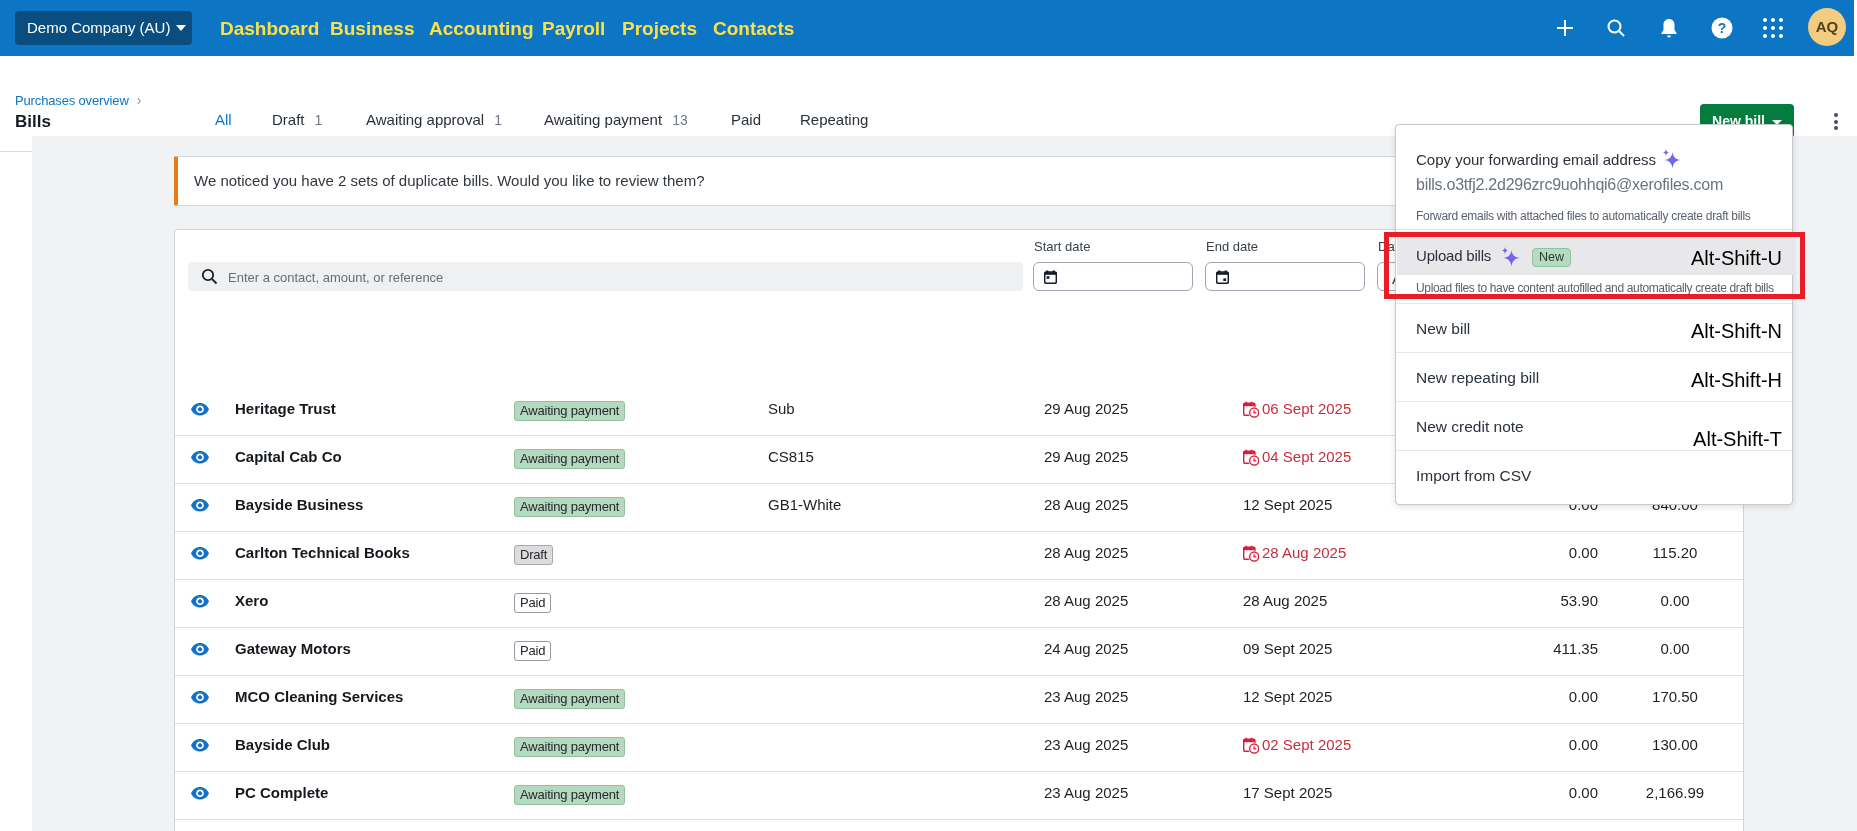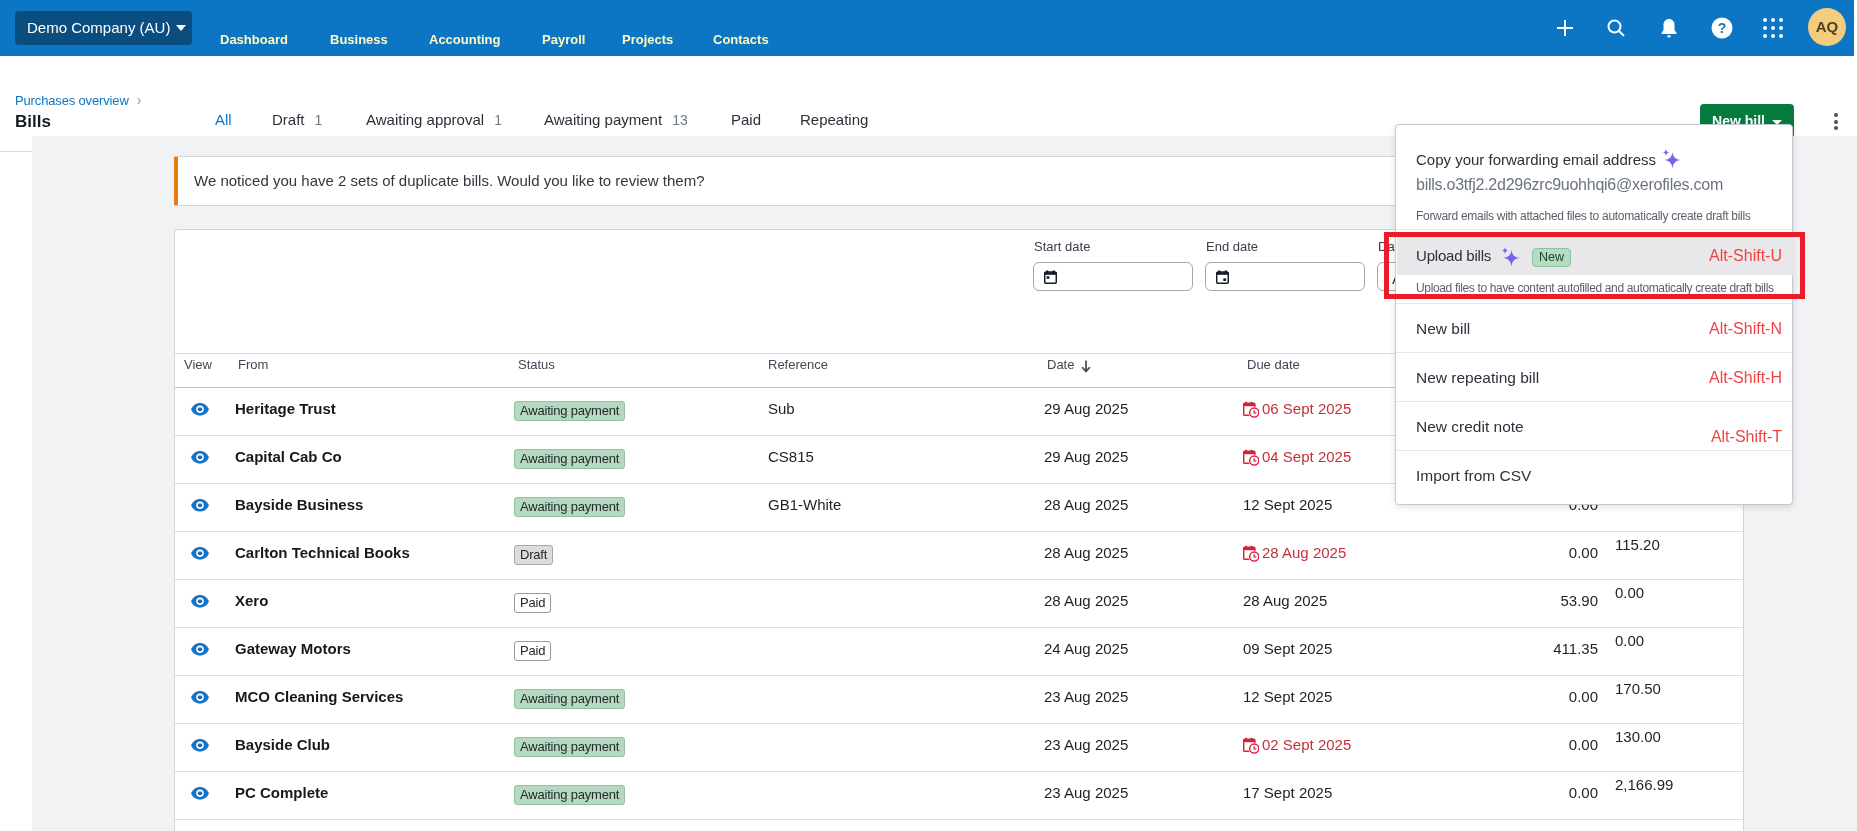--- a/index.html
+++ b/index.html
@@ -4,21 +4,21 @@
 <style>
   * { margin:0; padding:0; box-sizing:border-box; }
   html,body { width:1857px; height:831px; overflow:hidden; }
   body { font-family:"Liberation Sans", sans-serif; background:#fff; position:relative; }
   .abs { position:absolute; }
 
   
   #nav { position:absolute; left:0; top:0; width:1854px; height:56px; background:#0d76c4; }
   #orgbtn { position:absolute; left:15px; top:11px; width:177px; height:34px; background:#0a4e7f; border-radius:4px; color:#fff; font-size:15px; line-height:34px; padding-left:12px; white-space:nowrap; }
   #orgbtn .car { display:inline-block; margin-left:6px; width:0; height:0; border-left:5px solid transparent; border-right:5px solid transparent; border-top:6px solid #fff; vertical-align:2px; }
-  .navitem { position:absolute; top:12px; height:56px; line-height:56px; color:#fef9c3; font-size:13px; font-weight:bold; }
+  .navitem { position:absolute; top:1px; height:56px; line-height:56px; color:#fde047; font-size:19px; font-weight:bold; }
   .navicon { position:absolute; top:17px; width:22px; height:22px; }
 
   
   #header { position:absolute; left:0; top:56px; width:1857px; height:80px; background:#fff; border-bottom:1px solid #d9dbdd;margin-top:16px; }
   #crumb { position:absolute; left:15px; top:20px; font-size:13px; letter-spacing:-0.15px; color:#0d76c4; }
   #crumb .sep { color:#8a929c; font-size:14px; margin-left:8px; }
   #title { position:absolute; left:15px; top:40px; font-size:17px; font-weight:bold; color:#141b22; }
   .tab { position:absolute; top:39px; font-size:15px; color:#2a3139; }
   .tab .cnt { color:#6f7883; margin-left:10px; font-size:14px; }
   #tab-underline { position:absolute; left:194px; top:72px; width:58px; height:4px; background:#0d76c4; border-radius:1px; }
@@ -51,33 +51,33 @@
   .row .pill { position:absolute; left:339px; top:13px; font-size:13px; letter-spacing:-0.2px; padding:1px 5px 2px 5px; border-radius:3px; color:#24292e; }
   .pill.green { background:#b4d9bf; border:1px solid #8fc3a0; }
   .pill.grey  { background:#dcdcdc; border:1px solid #a8a8a8; }
   .pill.white { background:#fff; border:1px solid #949aa3; }
   .row .ref  { position:absolute; left:593px; top:12px; font-size:15px; color:#1c2126; }
   .row .date { position:absolute; left:869px; top:12px; font-size:15px; color:#1c2126; }
   .row .due  { position:absolute; left:1068px; top:12px; font-size:15px; color:#1c2126; }
   .row .due.red { color:#c5303c; left:1068px; }
   .row .due.red svg { margin-right:4px; vertical-align:-2px; }
   .row .paid { position:absolute; width:100px; right:145px; top:12px; font-size:15px; color:#1c2126; text-align:right; }
-  .row .owed { position:absolute; width:120px; right:8px; top:4px; font-size:15px; color:#1c2126; text-align:left; }
+  .row .owed { position:absolute; width:120px; right:8px; top:12px; font-size:15px; color:#1c2126; text-align:center; }
 
   
   #panel { position:absolute; left:1395px; top:124px; width:398px; height:381px; background:#fff; border:1px solid #c6c9cd; border-radius:4px; box-shadow:0 2px 6px rgba(0,0,0,0.12); }
   #panel .ptitle { position:absolute; left:20px; top:26px; font-size:15px; color:#2b323b; }
   #panel .pemail { position:absolute; left:20px; top:51px; font-size:16px; letter-spacing:-0.25px; color:#6a7380; }
   #panel .pcap1 { position:absolute; left:20px; top:84px; font-size:12px; letter-spacing:-0.3px; color:#59616d; white-space:nowrap; }
   #panel .pdiv { position:absolute; left:0; width:100%; height:1px; background:#e4e6e8; }
   #panel .hl { position:absolute; left:1px; top:111px; width:396px; height:39px; background:#e8e8ea; }
   #panel .uplabel { position:absolute; left:20px; top:122px; font-size:15px; letter-spacing:-0.2px; color:#2b323b; }
   #panel .newbadge { position:absolute; left:136px; top:123px; background:#b7dac2; border:1px solid #8cc3a1; color:#1e4230; font-size:12.5px; line-height:14px; padding:1px 6px 2px 6px; border-radius:4px; }
   #panel .pcap2 { position:absolute; left:20px; top:156px; font-size:12px; letter-spacing:-0.35px; color:#59616d; white-space:nowrap; }
-  #panel .sc { position:absolute; right:10px; font-size:16px; color:#ef4444; }
+  #panel .sc { position:absolute; right:10px; font-size:20px; color:#000000; }
   #panel .mi { position:absolute; left:20px; font-size:15.5px; color:#2b323b; }
 
   #redbox { position:absolute; left:1384px; top:232px; width:421px; height:67px; border:5px solid #ea1c27; }
 </style>
 </head>
 <body>
 
 <div id="nav">
   <div id="orgbtn">Demo Company (AU)<span class="car"></span></div>
   <div class="navitem" style="left:220px;">Dashboard</div>
@@ -134,20 +134,27 @@
       <div></div>
       <div></div>
     </div>
 </div>
 
 <div id="main">
   <div id="notice">
       <span>We noticed you have 2 sets of duplicate bills. Would you like to review them?</span>
     </div>
   <div id="card">
+    <div id="search">
+      <svg width="17" height="17" viewBox="0 0 17 17">
+          <circle cx="7" cy="7" r="5.2" fill="none" stroke="#1b2026" stroke-width="1.8"></circle>
+          <path d="M11 11l4.5 4.5" stroke="#1b2026" stroke-width="1.8"></path>
+        </svg>
+      <span>Enter a contact, amount, or reference</span>
+    </div>
     <div class="flabel" style="left:859px;">Start date</div>
     <div class="finput" style="left:858px;width:160px;">
       <svg width="13" height="14" viewBox="0 0 13 14">
           <path d="M3.2 0.6v2.2M9.8 0.6v2.2" stroke="#141c2b" stroke-width="2.2" fill="none"></path>
           <rect x="0.7" y="1.9" width="11.6" height="11.3" rx="1.4" fill="none" stroke="#141c2b" stroke-width="1.5"></rect>
           <rect x="0.7" y="2.2" width="11.6" height="2.6" fill="#141c2b"></rect>
           <rect x="2.6" y="6.2" width="2.8" height="2.6" fill="#141c2b"></rect>
         </svg>
     </div>
     <div class="flabel" style="left:1031px;">End date</div>
@@ -157,31 +164,20 @@
           <rect x="0.7" y="1.9" width="11.6" height="11.3" rx="1.4" fill="none" stroke="#141c2b" stroke-width="1.5"></rect>
           <rect x="0.7" y="2.2" width="11.6" height="2.6" fill="#141c2b"></rect>
           <rect x="7.3" y="8.4" width="2.8" height="2.6" fill="#141c2b"></rect>
         </svg>
     </div>
     <div class="flabel" style="left:1203px;">Date type</div>
     <div class="finput" style="left:1202px;width:160px;">
         <span>Any date</span>
       </div>
 
-    <div id="thead">
-      <span style="left:9px;">View</span>
-      <span style="left:63px;">From</span>
-      <span style="left:343px;">Status</span>
-      <span style="left:593px;">Reference</span>
-      <span style="left:872px;">Date</span>
-        <svg style="position:absolute;left:906px;top:5px;" width="10" height="15" viewBox="0 0 10 15">
-          <path d="M5 1.5v10M1.2 8.2 5 12.4l3.8-4.2" fill="none" stroke="#3f4854" stroke-width="1.7"></path>
-        </svg>
-      <span style="left:1072px;">Due date</span>
-    </div>
     <div class="row" style="top:158px;">
     <span class="eye">
           <svg width="18" height="12.6" viewBox="0 0 20 14">
             <path fill="#1173c6" d="M10 0C5.6 0 1.9 2.6 0 7c1.9 4.4 5.6 7 10 7s8.1-2.6 10-7c-1.9-4.4-5.6-7-10-7z"></path>
             <circle cx="10" cy="7" r="4.2" fill="#fff"></circle>
             <circle cx="10" cy="7" r="2.4" fill="#1173c6"></circle>
           </svg>
         </span>
     <span class="from">Heritage Trust</span>
     <span class="pill green">Awaiting payment</span>

